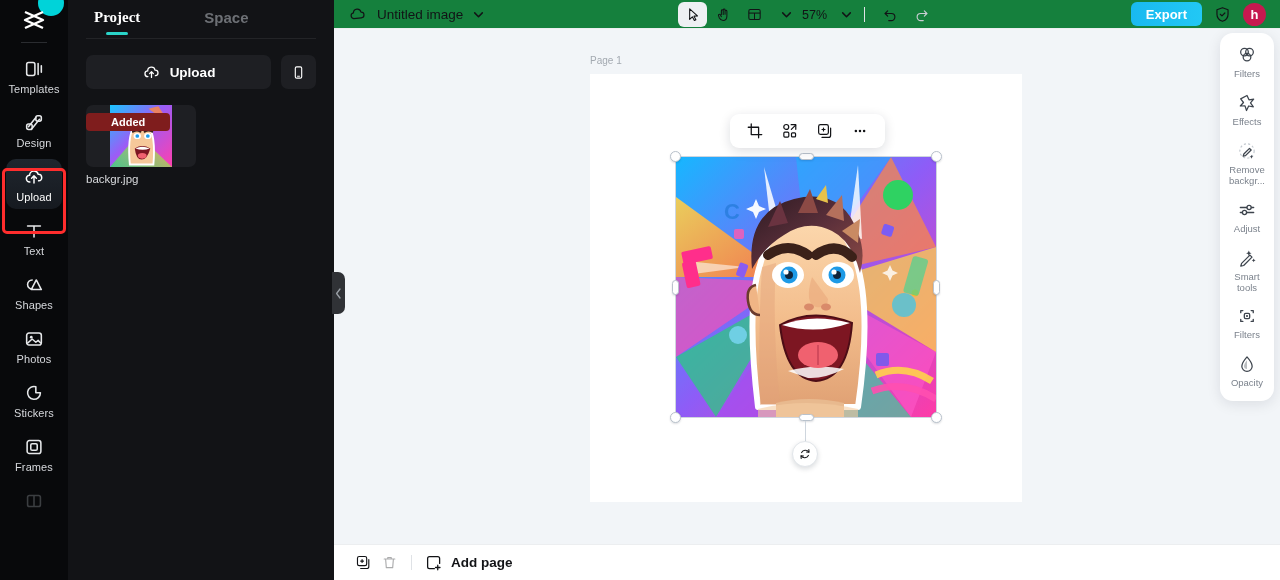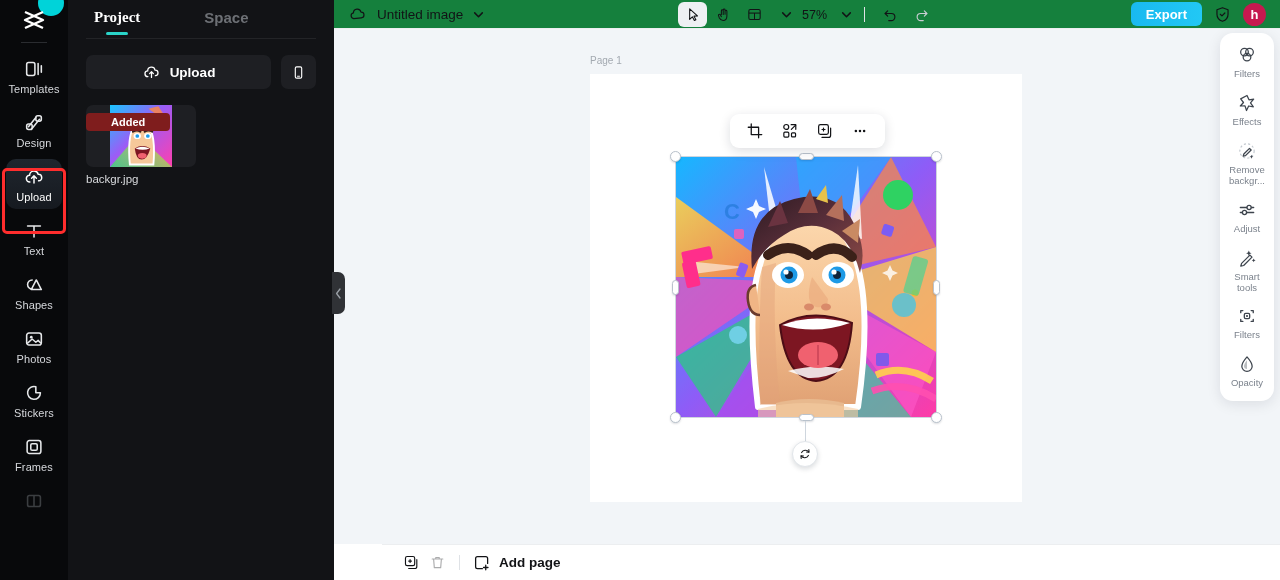--- a/index.html
+++ b/index.html
@@ -234,21 +234,21 @@
     gap: 4px; cursor: pointer;
   }
   .dock-item .dl {
     font-size: 9.5px; color: #7b828c; text-align: center; line-height: 1.15;
   }
 
   
   .bottombar {
     height: 36px; flex: 0 0 36px; background: #fff;
     border-top: 1px solid #eceef0;
-    display: flex; align-items: center; padding: 0 16px; margin-left: 48px;
+    display: flex; align-items: center; padding: 0 16px;
   }
   .bb-btn {
     width: 26px; height: 24px; border-radius: 5px; cursor: pointer;
     display: flex; align-items: center; justify-content: center;
   }
   .bb-btn.dim { opacity: .35; }
   .addpage {
     display: flex; align-items: center; gap: 8px; cursor: pointer; margin-left: 4px;
   }
   .addpage .t { font-size: 13.5px; font-weight: bold; color: #121316; }

